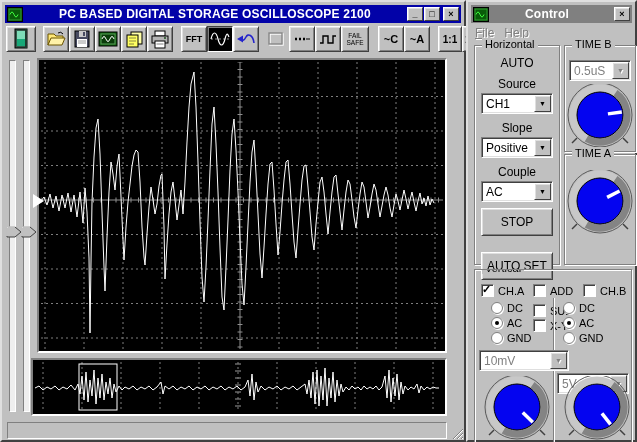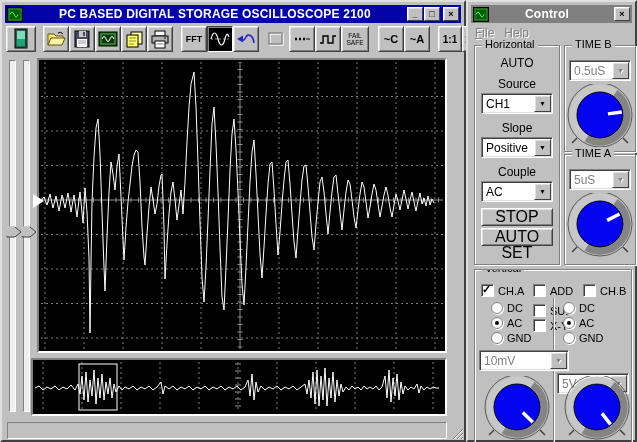--- a/index.html
+++ b/index.html
@@ -82,24 +82,24 @@
   .combo { position:relative; width:72px; height:21px; background:#fff; margin-top:2px;
            border:1px solid; border-color:#808080 #ffffff #ffffff #808080;
            box-shadow: inset 1px 1px 0 #404040, inset -1px -1px 0 #dfdfdf; }
   .combo .val { position:absolute; left:4px; top:3px; font-size:12px; white-space:nowrap;text-align:center; }
   .combo .drop { position:absolute; right:1px; top:1px; bottom:1px; width:17px;
            background:#c0c0c0; border:1px solid; border-color:#ffffff #404040 #404040 #ffffff;
            box-shadow: inset 1px 1px 0 #dfdfdf; font-size:7px; text-align:center; line-height:16px; }
   .combo.disabled .val { color:#808080; }
   .combo.disabled .drop { color:#808080; text-shadow:1px 1px 0 #fff; }
   .gap7 { margin-top:7px; }
-  .btn95 { width:72px; height:18px; background:#c0c0c0; border:1px solid;
+  .btn95 { width:72px; height:28px; background:#c0c0c0; border:1px solid;
            border-color:#ffffff #404040 #404040 #ffffff;
            box-shadow: inset 1px 1px 0 #dfdfdf, inset -1px -1px 0 #808080;
-           font-size:16px; text-align:center; line-height:16px; }
+           font-size:12px; text-align:center; line-height:16px; }
 
   #grp-timeb { left:96px; top:43px; width:72px; height:107px; }
   #grp-timea { left:96px; top:152px; width:72px; height:111px; }
   .tgroup-inner { display:flex; flex-direction:column; align-items:center; padding-top:12px; }
   .tgroup-inner .combo { width:62px; }
   .knob { margin-top:3px; }
 
   #grp-vertical { left:6px; top:267px; width:158px; height:175px; overflow:hidden; }
   .checkrow { position:absolute; display:flex; align-items:center; gap:4px; font-size:11px; }
   .cbox { width:13px; height:13px; background:#fff; border:1px solid;
@@ -423,21 +423,21 @@
       <div class="combo">
         <span class="val">Positive</span>
         <span class="drop">▼</span>
       </div>
       <span class="hlabel gap7">Couple</span>
       <div class="combo">
         <span class="val">AC</span>
         <span class="drop">▼</span>
       </div>
       <button class="btn95" style="margin-top:6px">STOP</button>
-      <button class="btn95" style="margin-top:2px">AUTO SET</button>
+      <button class="btn95" style="margin-top:16px">AUTO SET</button>
     </div>
   </div>
 
   <div class="group" id="grp-timeb">
     <span class="group-label">TIME B</span>
     <div class="tgroup-inner">
       <div class="combo disabled">
         <span class="val">0.5uS</span>
         <span class="drop">▼</span>
       </div>
@@ -449,24 +449,20 @@
         <path d="M51.5,8.9 A27,27 0 0 1 22.5,54.4" fill="none" stroke="#848484" stroke-width="7"></path>
         <circle cx="36" cy="31" r="23" fill="#0404f0" stroke="#000"></circle>
         <line x1="44" y1="31" x2="58" y2="31" stroke="#ffffff" stroke-width="3.5" transform="rotate(-8 36 31)"></line>
       </svg>
     </div>
   </div>
 
   <div class="group" id="grp-timea">
     <span class="group-label">TIME A</span>
     <div class="tgroup-inner">
-      <div class="combo disabled">
-        <span class="val">5uS</span>
-        <span class="drop">▼</span>
-      </div>
       <svg class="knob" width="72" height="66" viewBox="0 0 72 66">
         <line x1="13" y1="54" x2="8" y2="59" stroke="#404040" stroke-width="1.5"></line>
         <line x1="59" y1="54" x2="64" y2="59" stroke="#404040" stroke-width="1.5"></line>
         <circle cx="36" cy="31" r="32" fill="none" stroke="#5a5a5a"></circle>
         <circle cx="36" cy="31" r="27" fill="none" stroke="#c8c8c8" stroke-width="7"></circle>
         <path d="M51.5,8.9 A27,27 0 0 1 22.5,54.4" fill="none" stroke="#848484" stroke-width="7"></path>
         <circle cx="36" cy="31" r="23" fill="#0404f0" stroke="#000"></circle>
         <line x1="44" y1="31" x2="58" y2="31" stroke="#ffffff" stroke-width="3.5" transform="rotate(-27 36 31)"></line>
       </svg>
     </div>

